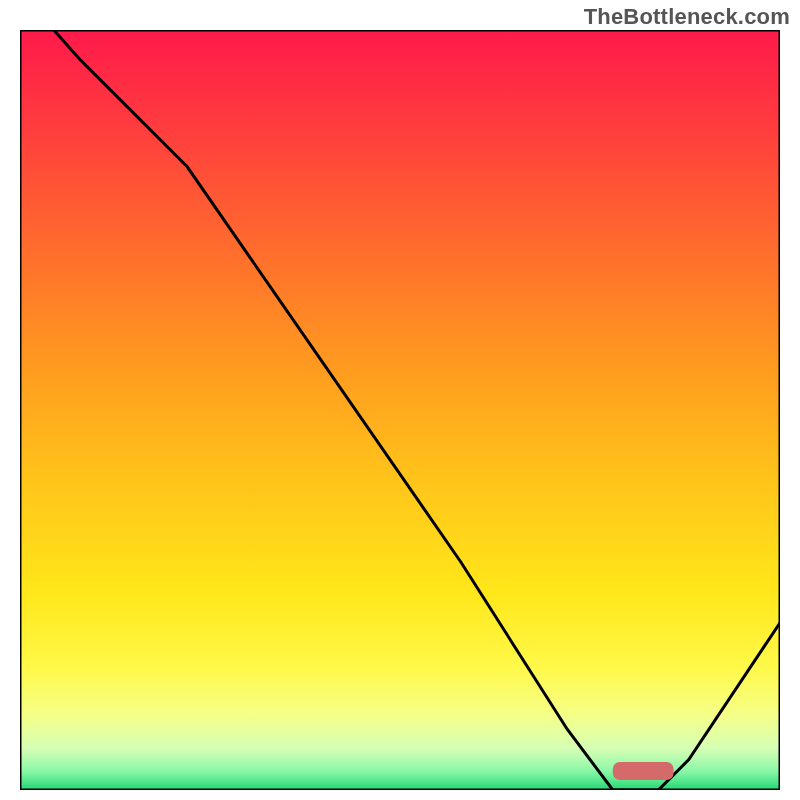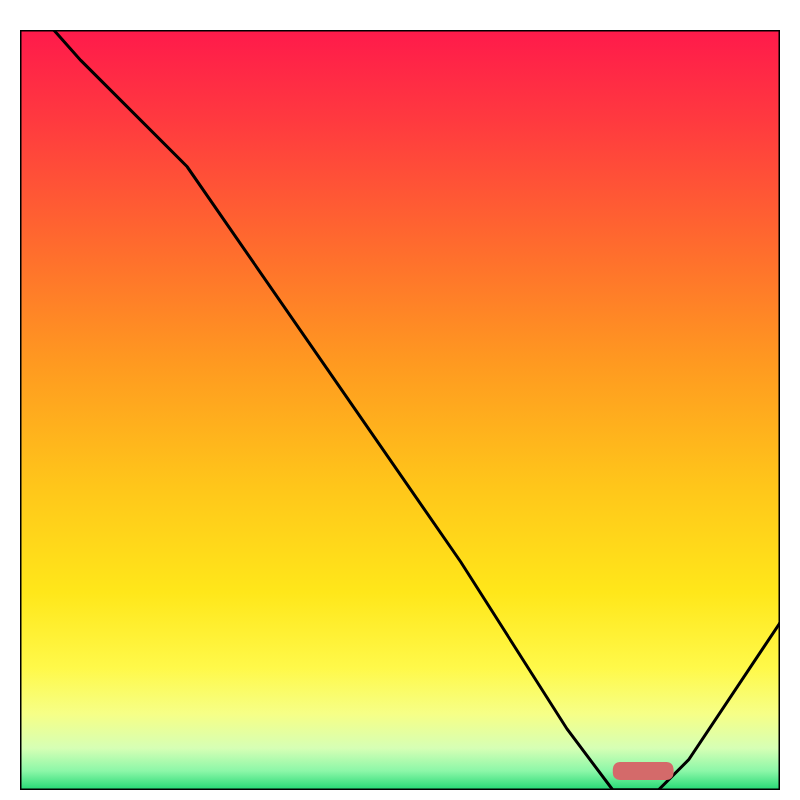--- a/index.html
+++ b/index.html
@@ -45,20 +45,21 @@
     stroke-linejoin: miter;
   }
   .marker {
     stroke: none;
   }
 </style>
 </head>
 <body>
 <div class="container">
 
+  <div class="watermark">TheBottleneck.com</div>
 
   <svg class="plot" viewBox="0 0 760 760" preserveAspectRatio="none">
     <defs>
       <linearGradient id="bg" x1="0" y1="0" x2="0" y2="1">
 
       <stop offset="0.00%" stop-color="#ff1a4b"></stop>
           <stop offset="12.00%" stop-color="#ff3a3f"></stop>
           <stop offset="28.00%" stop-color="#ff6a2e"></stop>
           <stop offset="44.00%" stop-color="#ff9a20"></stop>
           <stop offset="60.00%" stop-color="#ffc61a"></stop>

